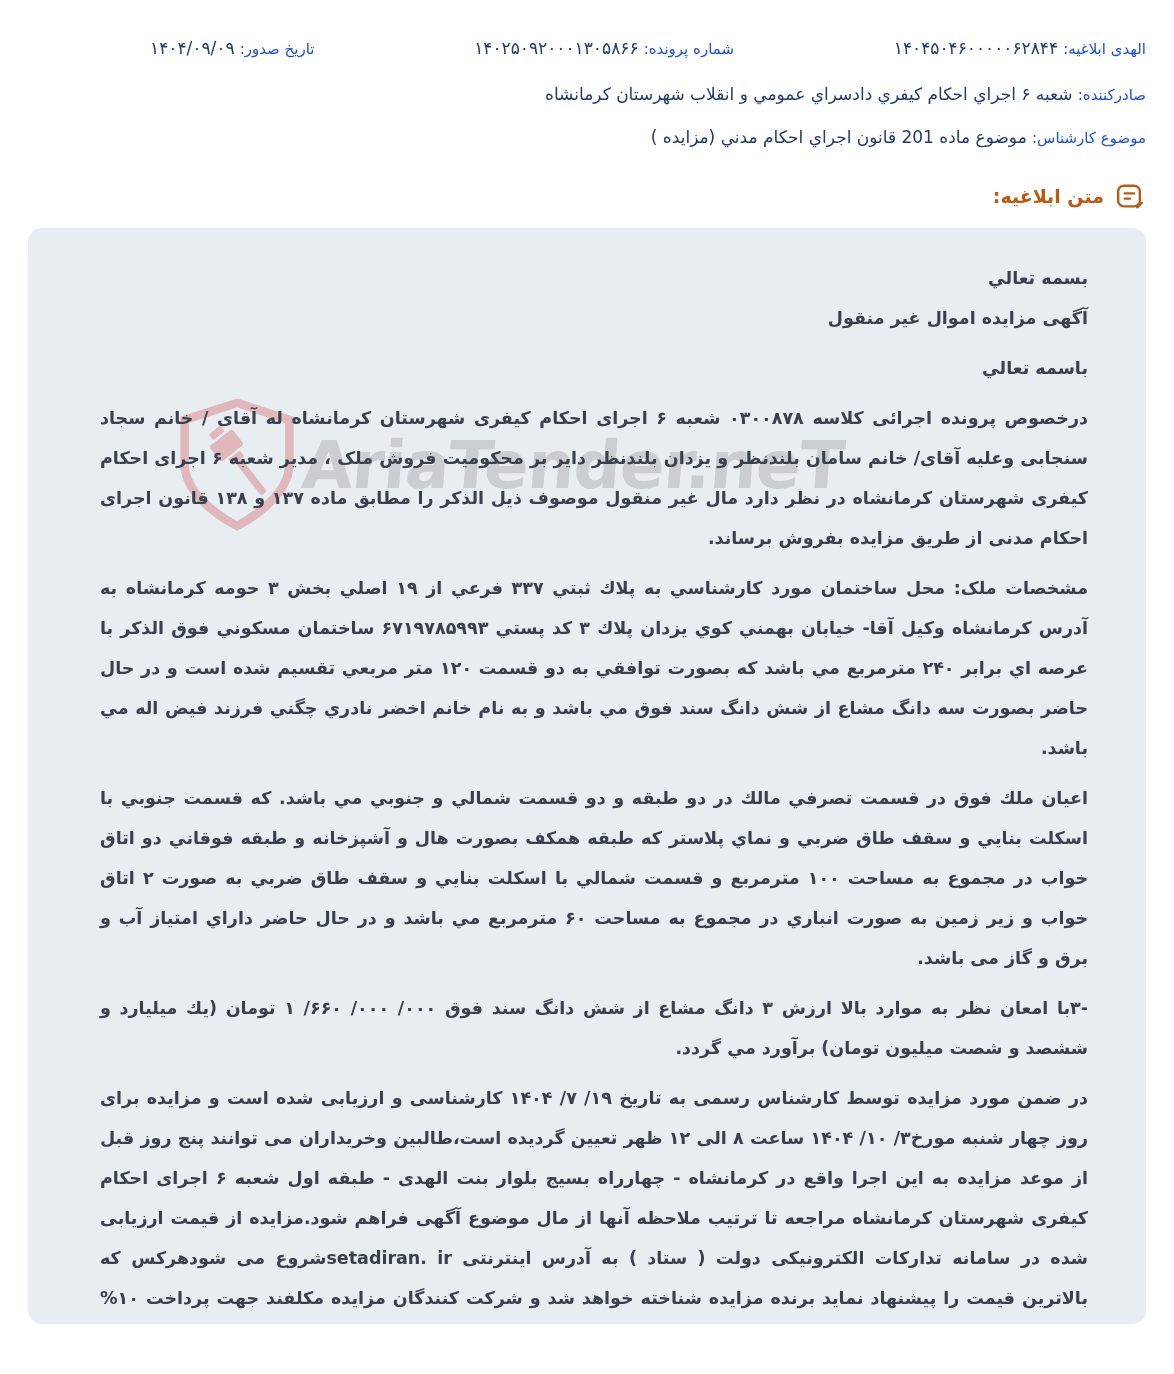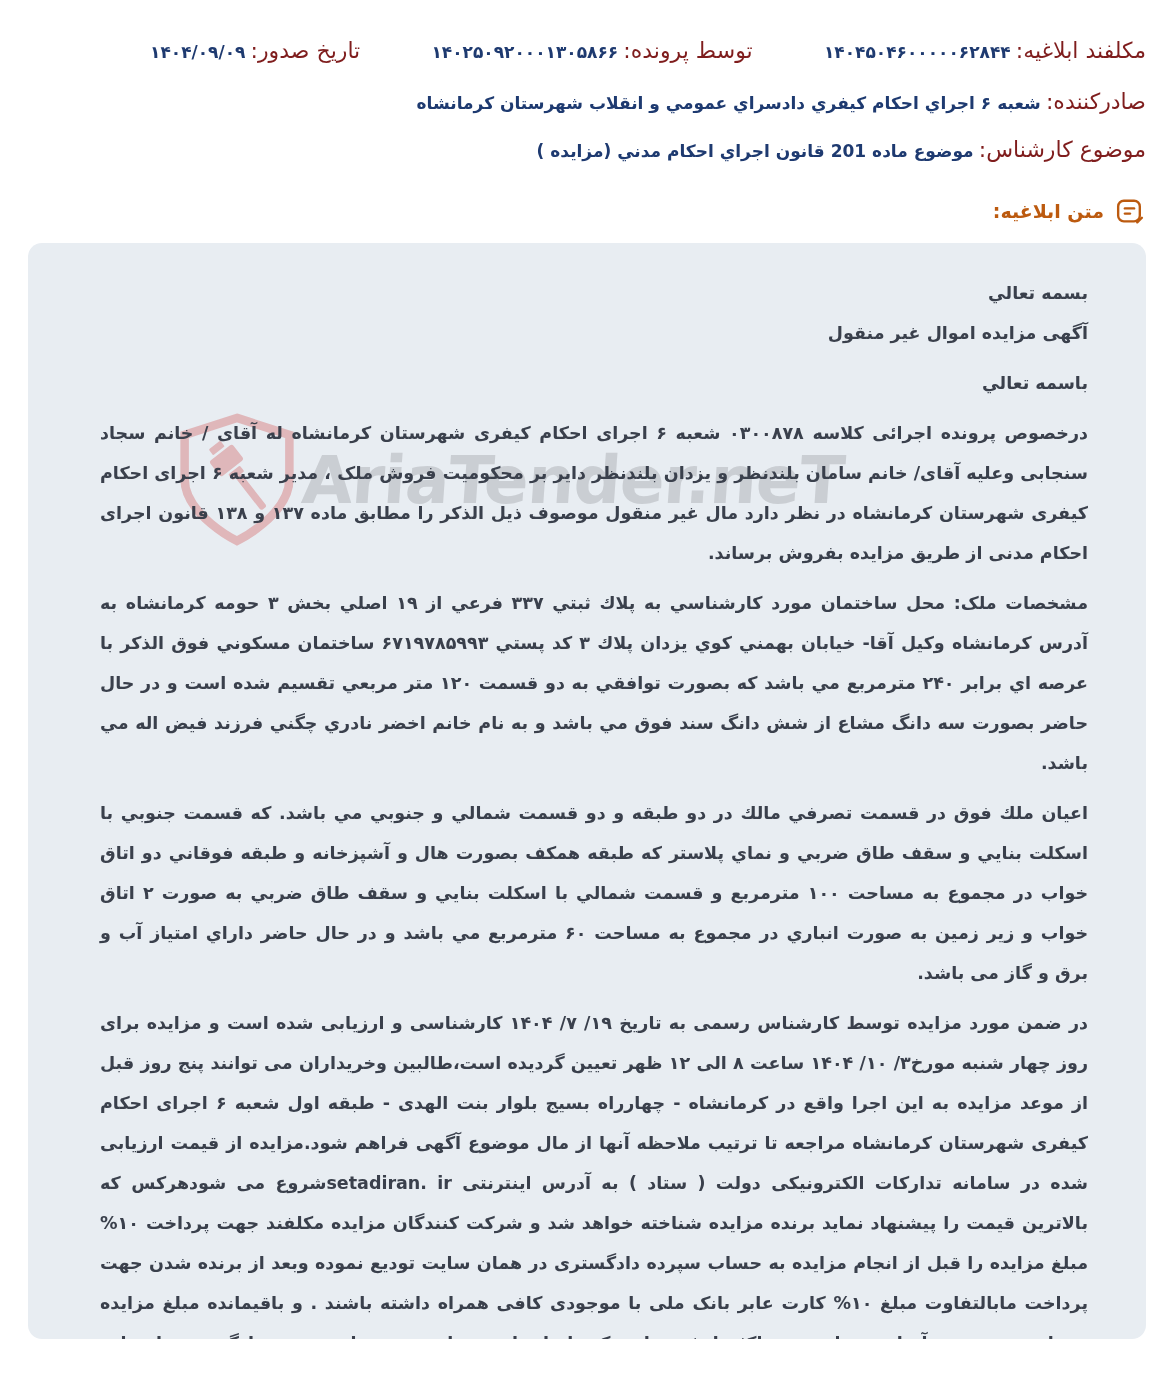--- a/index.html
+++ b/index.html
@@ -7,22 +7,22 @@
     width:1174px;height:1374px;
     font-family:"DejaVu Sans","Liberation Sans",sans-serif;
     direction:rtl;
   }
   .page{position:relative;width:1174px;height:1374px;background:#ffffff;overflow:hidden;}
 
   
   .doc-header{padding:38px 28px 0 150px;}
   .hrow1{display:flex;justify-content:space-between;align-items:baseline;margin-bottom:26px;}
   .field{white-space:nowrap;}
-  .lbl{color:#7f1d1d;font-size:22px;}
-  .val{color:#1e3a70;font-weight:bold;font-size:17px;}
+  .lbl{color:#1d4ed8;font-size:15px;}
+  .val{color:#1e3a70;font-weight:normal;font-size:17px;}
   .hrow{margin-bottom:23px;font-size:16.5px;}
   .heading-row{
     display:flex;align-items:center;gap:9px;
     margin-top:32px;
     color:#bc5a0f;font-weight:bold;font-size:19px;text-align:right;
   }
   .heading-row .note-icon{flex:0 0 auto;display:block;}
 
   
   .panel{
@@ -64,25 +64,25 @@
   }
 </style>
 </head>
 <body>
 
 <div class="page">
 
   <header class="doc-header">
     <div class="hrow1">
       <div class="field">
-        <span class="lbl">مکلفند ابلاغیه:</span>
+        <span class="lbl">الهدی ابلاغیه:</span>
         <span class="val">۱۴۰۴۵۰۴۶۰۰۰۰۰۶۲۸۴۴</span>
       </div>
       <div class="field">
-        <span class="lbl">توسط پرونده:</span>
+        <span class="lbl">شماره پرونده:</span>
         <span class="val">۱۴۰۲۵۰۹۲۰۰۰۱۳۰۵۸۶۶</span>
       </div>
       <div class="field">
         <span class="lbl">تاریخ صدور:</span>
         <span class="val">۱۴۰۴/۰۹/۰۹</span>
       </div>
     </div>
 
     <div class="hrow">
       <span class="lbl">صادرکننده:</span>
@@ -120,19 +120,20 @@
       <span class="wm-text">AriaTender.neT</span>
     </div>
 
     <div class="content">
       <p class="tight">بسمه تعالي</p>
       <p>آگهی مزایده اموال غیر منقول</p>
       <p>باسمه تعالي</p>
       <p>درخصوص پرونده اجرائی کلاسه  ۰۳۰۰۸۷۸  شعبه ۶  اجرای احکام  کیفری شهرستان کرمانشاه له آقای / خانم  سجاد سنجابی  وعلیه آقای/ خانم  سامان بلندنظر و یزدان بلندنظر  دایر بر محکومیت فروش ملک ،  مدیر شعبه ۶  اجرای احکام  کیفری شهرستان کرمانشاه در نظر دارد مال غیر منقول موصوف ذیل الذکر را مطابق ماده ۱۳۷ و ۱۳۸ قانون اجرای احکام مدنی از طریق مزایده بفروش برساند.</p>
       <p>مشخصات ملک:  محل ساختمان مورد کارشناسي به پلاك ثبتي ۳۳۷ فرعي از ۱۹ اصلي بخش ۳ حومه کرمانشاه به آدرس کرمانشاه وکیل آقا- خیابان بهمني کوي یزدان پلاك ۳ کد پستي ۶۷۱۹۷۸۵۹۹۳      ساختمان مسکوني فوق الذکر با عرصه اي برابر ۲۴۰ مترمربع مي باشد که بصورت توافقي به دو قسمت ۱۲۰ متر مربعي تقسیم شده است و در حال حاضر بصورت سه دانگ مشاع از شش دانگ سند فوق مي باشد و به نام خانم اخضر نادري چگني فرزند فیض اله مي باشد.</p>
       <p>اعیان ملك فوق در قسمت تصرفي مالك در دو طبقه و دو قسمت شمالي و جنوبي مي باشد. که قسمت جنوبي با اسکلت بنایي و سقف طاق ضربي و نماي پلاستر که طبقه همکف بصورت هال و آشپزخانه و طبقه فوقاني دو اتاق خواب در مجموع به مساحت ۱۰۰ مترمربع و قسمت شمالي با اسکلت بنایي و سقف طاق ضربي به صورت ۲ اتاق خواب و زیر زمین به صورت انباري در مجموع به مساحت ۶۰ مترمربع مي باشد و در حال حاضر داراي امتیاز آب و برق و گاز می باشد.</p>
+      <p>-۳با امعان نظر به موارد بالا ارزش ۳ دانگ مشاع از شش دانگ سند فوق ۰۰۰/ ۰۰۰/ ۶۶۰/ ۱  تومان (یك میلیارد و ششصد و شصت میلیون تومان) برآورد مي گردد.</p>
       <p class="tight">در ضمن مورد مزایده توسط کارشناس رسمی به تاریخ  ۱۹/ ۷/ ۱۴۰۴ کارشناسی و  ارزیابی شده است و مزایده برای روز  چهار شنبه     مورخ۳/ ۱۰/ ۱۴۰۴ ساعت  ۸  الی  ۱۲  ظهر  تعیین گردیده است،طالبین وخریداران می توانند پنج روز قبل از موعد مزایده به این اجرا واقع در کرمانشاه - چهارراه بسیج بلوار بنت الهدی - طبقه  اول شعبه ۶  اجرای احکام  کیفری شهرستان کرمانشاه  مراجعه تا ترتیب ملاحظه آنها از مال موضوع آگهی فراهم شود.مزایده از قیمت ارزیابی شده در سامانه تدارکات الکترونیکی دولت ( ستاد )  به آدرس اینترنتی setadiran. irشروع می شودهرکس که بالاترین قیمت را پیشنهاد نماید برنده مزایده شناخته خواهد شد و شرکت کنندگان مزایده مکلفند جهت پرداخت ۱۰% مبلغ مزایده  را قبل از انجام مزایده به حساب سپرده دادگستری در همان سایت  تودیع نموده وبعد از برنده شدن جهت پرداخت مابالتفاوت مبلغ ۱۰%  کارت عابر بانک ملی با موجودی کافی همراه داشته باشند . و باقیمانده مبلغ مزایده بعد از برنده شدن آنها در مزایده ، حداکثرظرف مهلت یک ماه از تاریخ مزایده به حساب سپرده دادگستری باشماره ۷۴۰۱۰۰۰۰۴۰۵۶۰۱۲۹۰۷۵۹۵۶۹۸   irنزد بانک  مرکزی  واریز نمایند ،ودرصورت عدم پرداخت بقیه بهای مال در موعد مقرر مطابق ماده ۱۲۹قانون اجرای احکام مدنی سپرده فوق الذکر پس از کسر هزینه مزایده به نفع دولت ضبط خواهد شد.پس از احراز صحت جریان مزایده توسط دادگاه دستور صدور انتقال سند به نام خریدار صادر می شود .ضمناًهزینه نقل وانتقال برعهده خریدار می باشد.</p>
 
     </div>
 
   </main>
 
 </div>
 
 </body></html>

